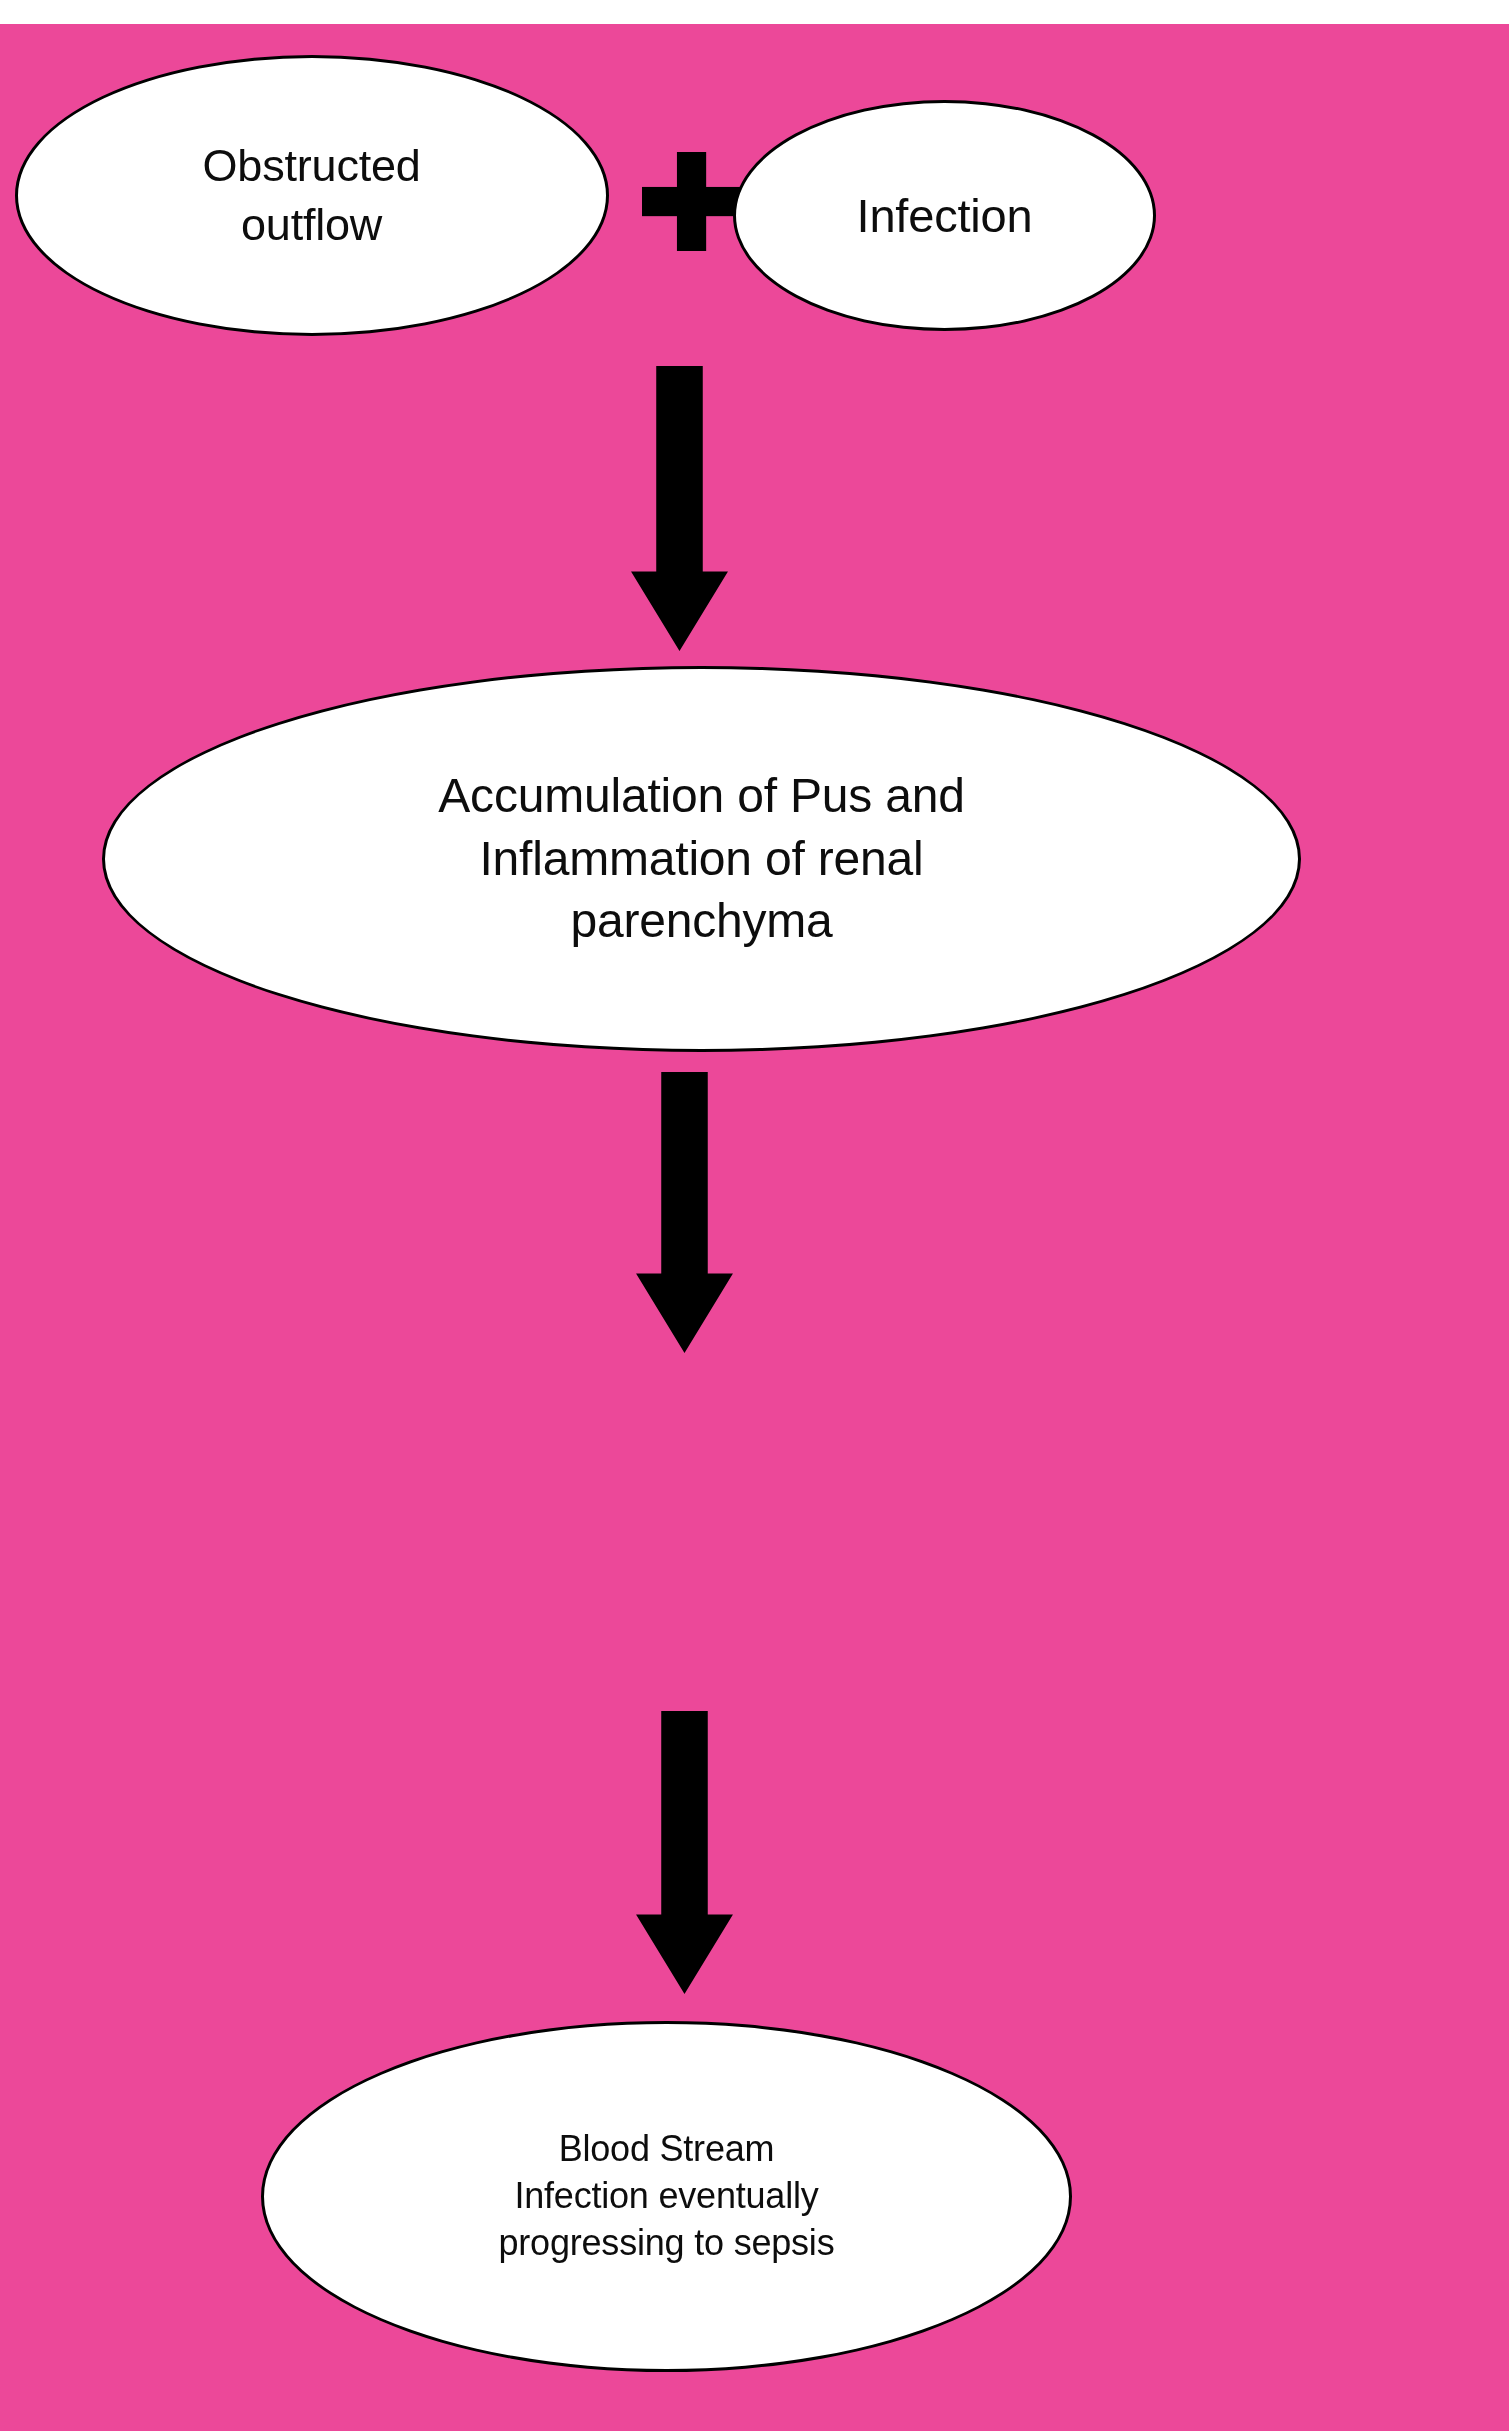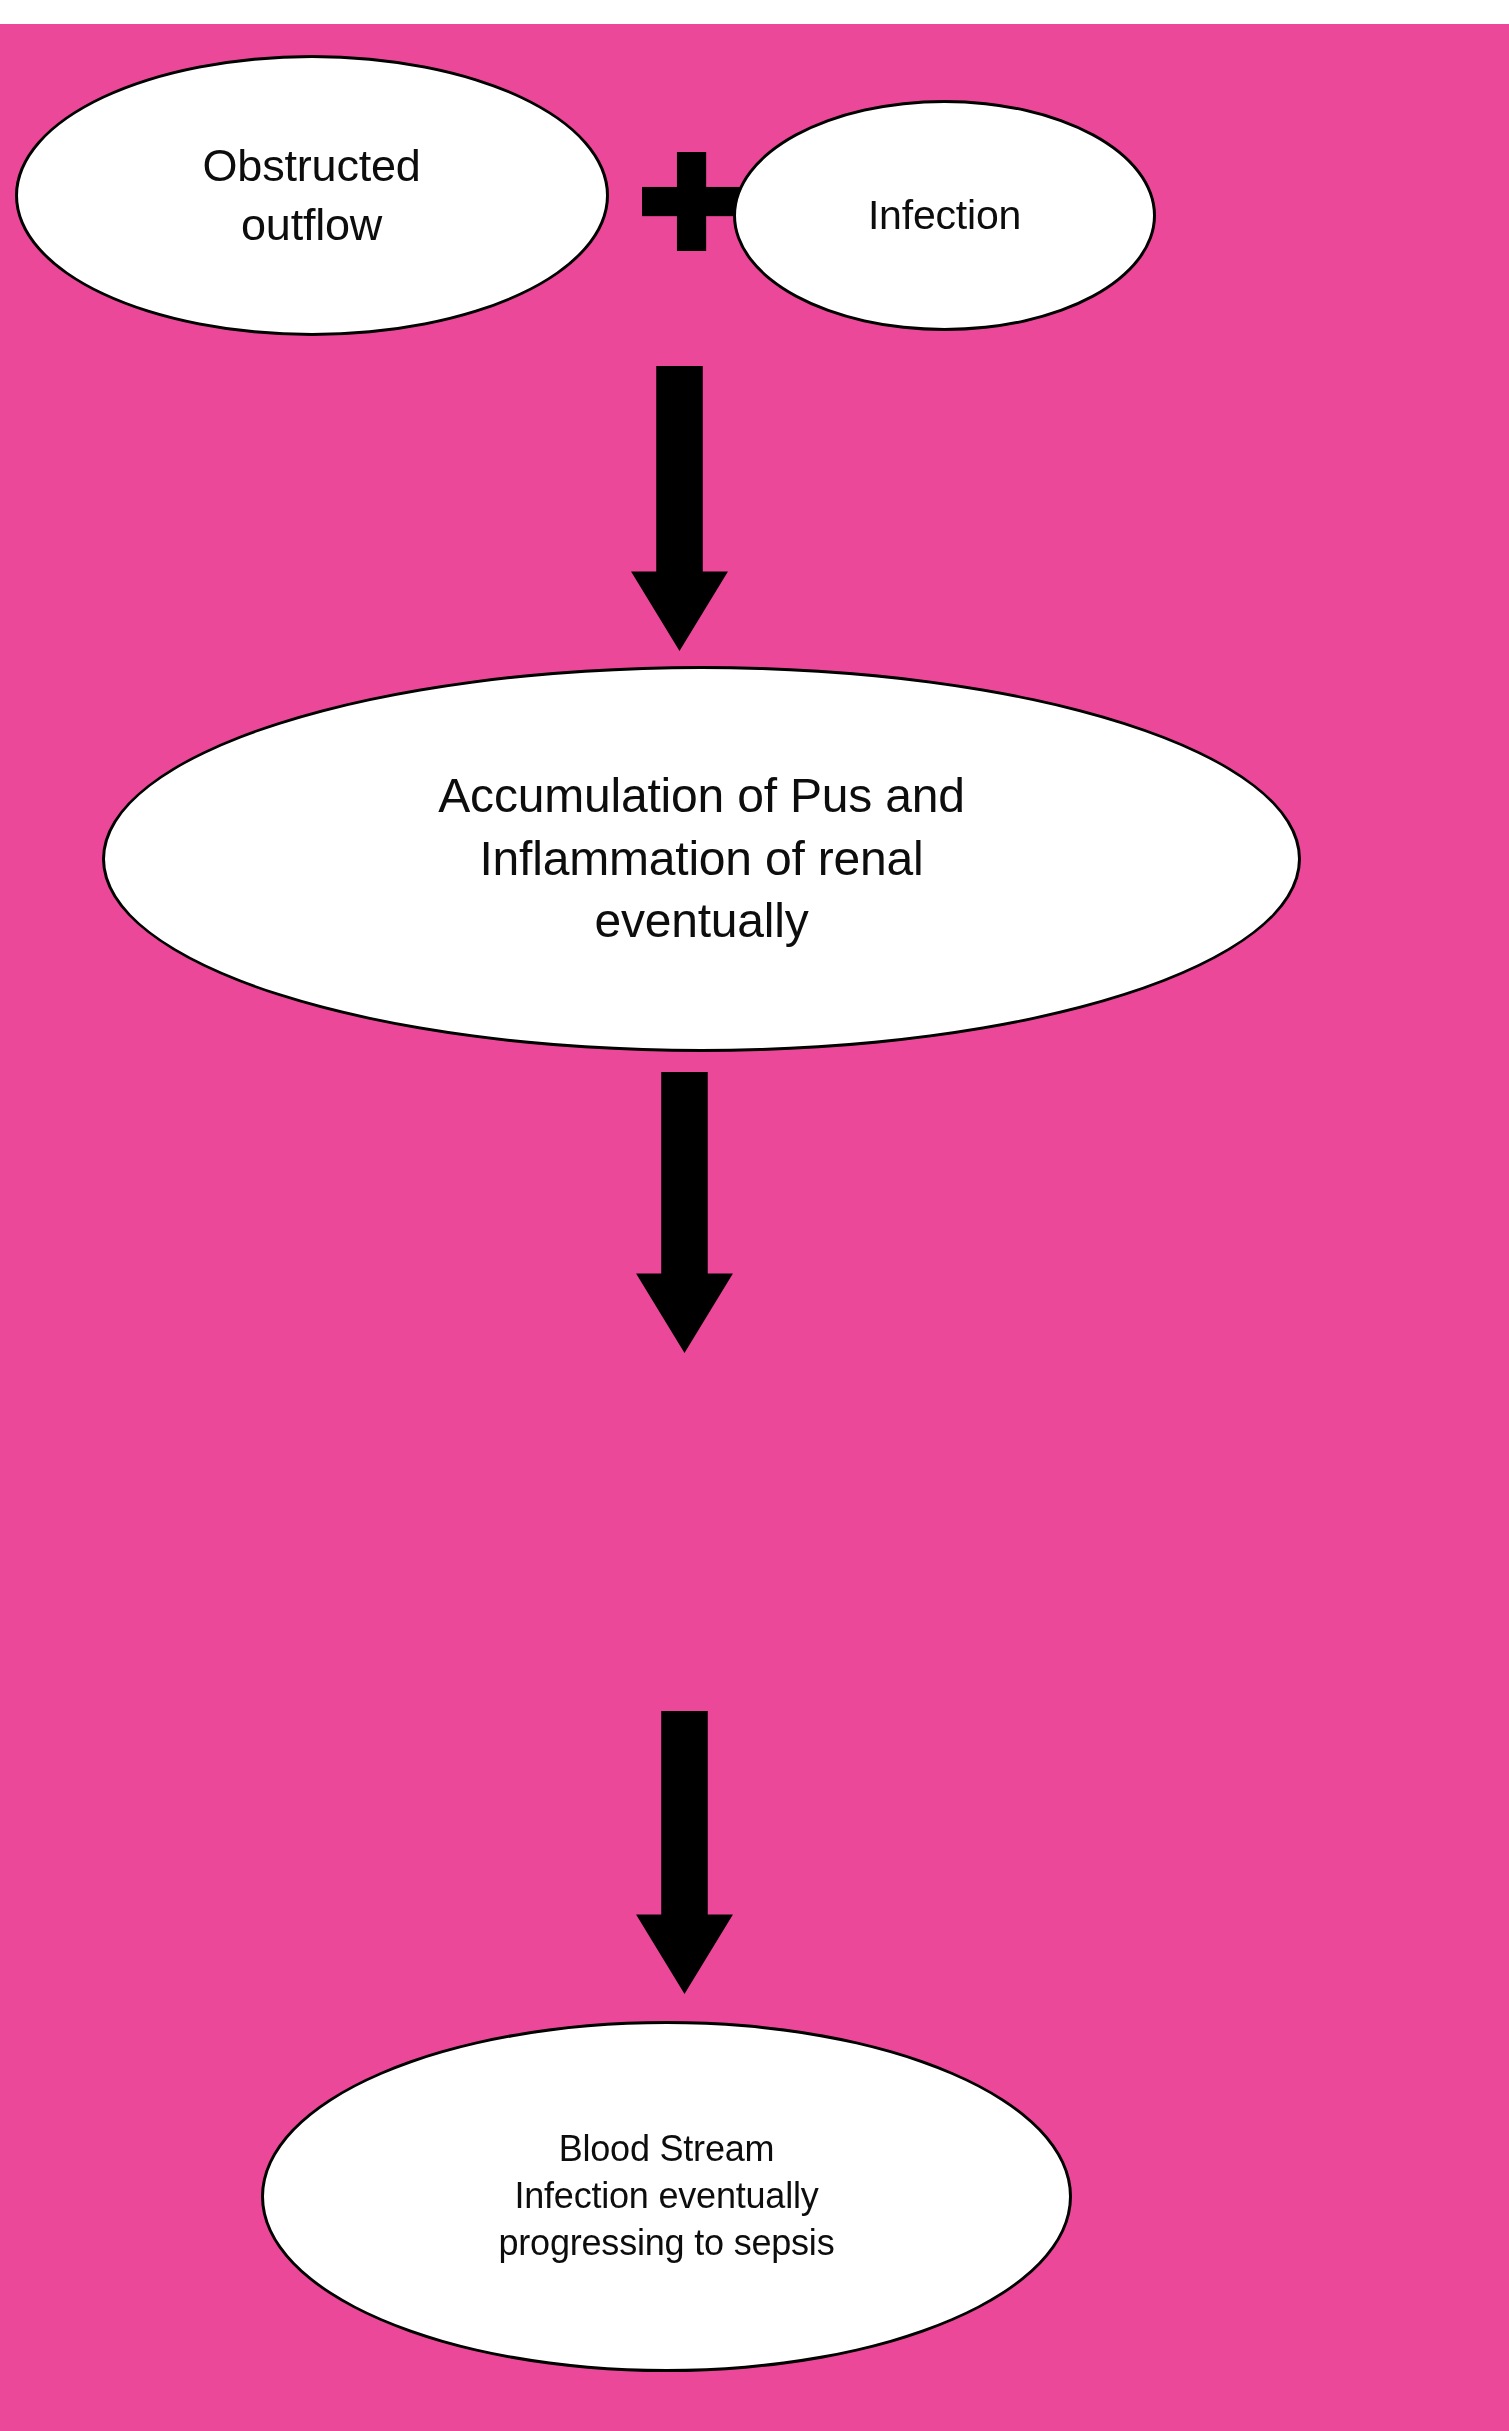--- a/index.html
+++ b/index.html
@@ -67,26 +67,26 @@
       <svg width="99" height="99" viewBox="0 0 102 102">
         <rect x="36.0" y="0" width="30.1" height="102" fill="#000000"></rect>
         <rect x="0" y="36.0" width="102" height="30.1" fill="#000000"></rect>
       </svg>
     </div>
     <div class="node" style="left: 14.6px; top: 31px; width: 594px; height: 281px; border-color: rgb(0, 0, 0);">
       <div class="node-label" style="font-size: 45px; color: rgb(13, 13, 13);">Obstructed
 outflow</div>
     </div>
     <div class="node" style="left: 733px; top: 76px; width: 423px; height: 231px; border-color: rgb(0, 0, 0);">
-      <div class="node-label" style="font-size: 41px; color: rgb(13, 13, 13);">Infection</div>
+      <div class="node-label" style="font-size: 47px; color: rgb(13, 13, 13);">Infection</div>
     </div>
     <div class="node" style="left: 102px; top: 642px; width: 1199px; height: 386px; border-color: rgb(0, 0, 0);">
       <div class="node-label" style="font-size: 48px; color: rgb(13, 13, 13);">Accumulation of Pus and
 Inflammation of renal
-eventually</div>
+parenchyma</div>
     </div>
     <div class="node" style="left: 261px; top: 1997px; width: 811px; height: 351px; border-color: rgb(0, 0, 0);">
       <div class="node-label" style="font-size: 36px; color: rgb(13, 13, 13);">Blood Stream
 Infection eventually
 progressing to sepsis</div>
     </div>
   </div>
 
 
 </body></html>

